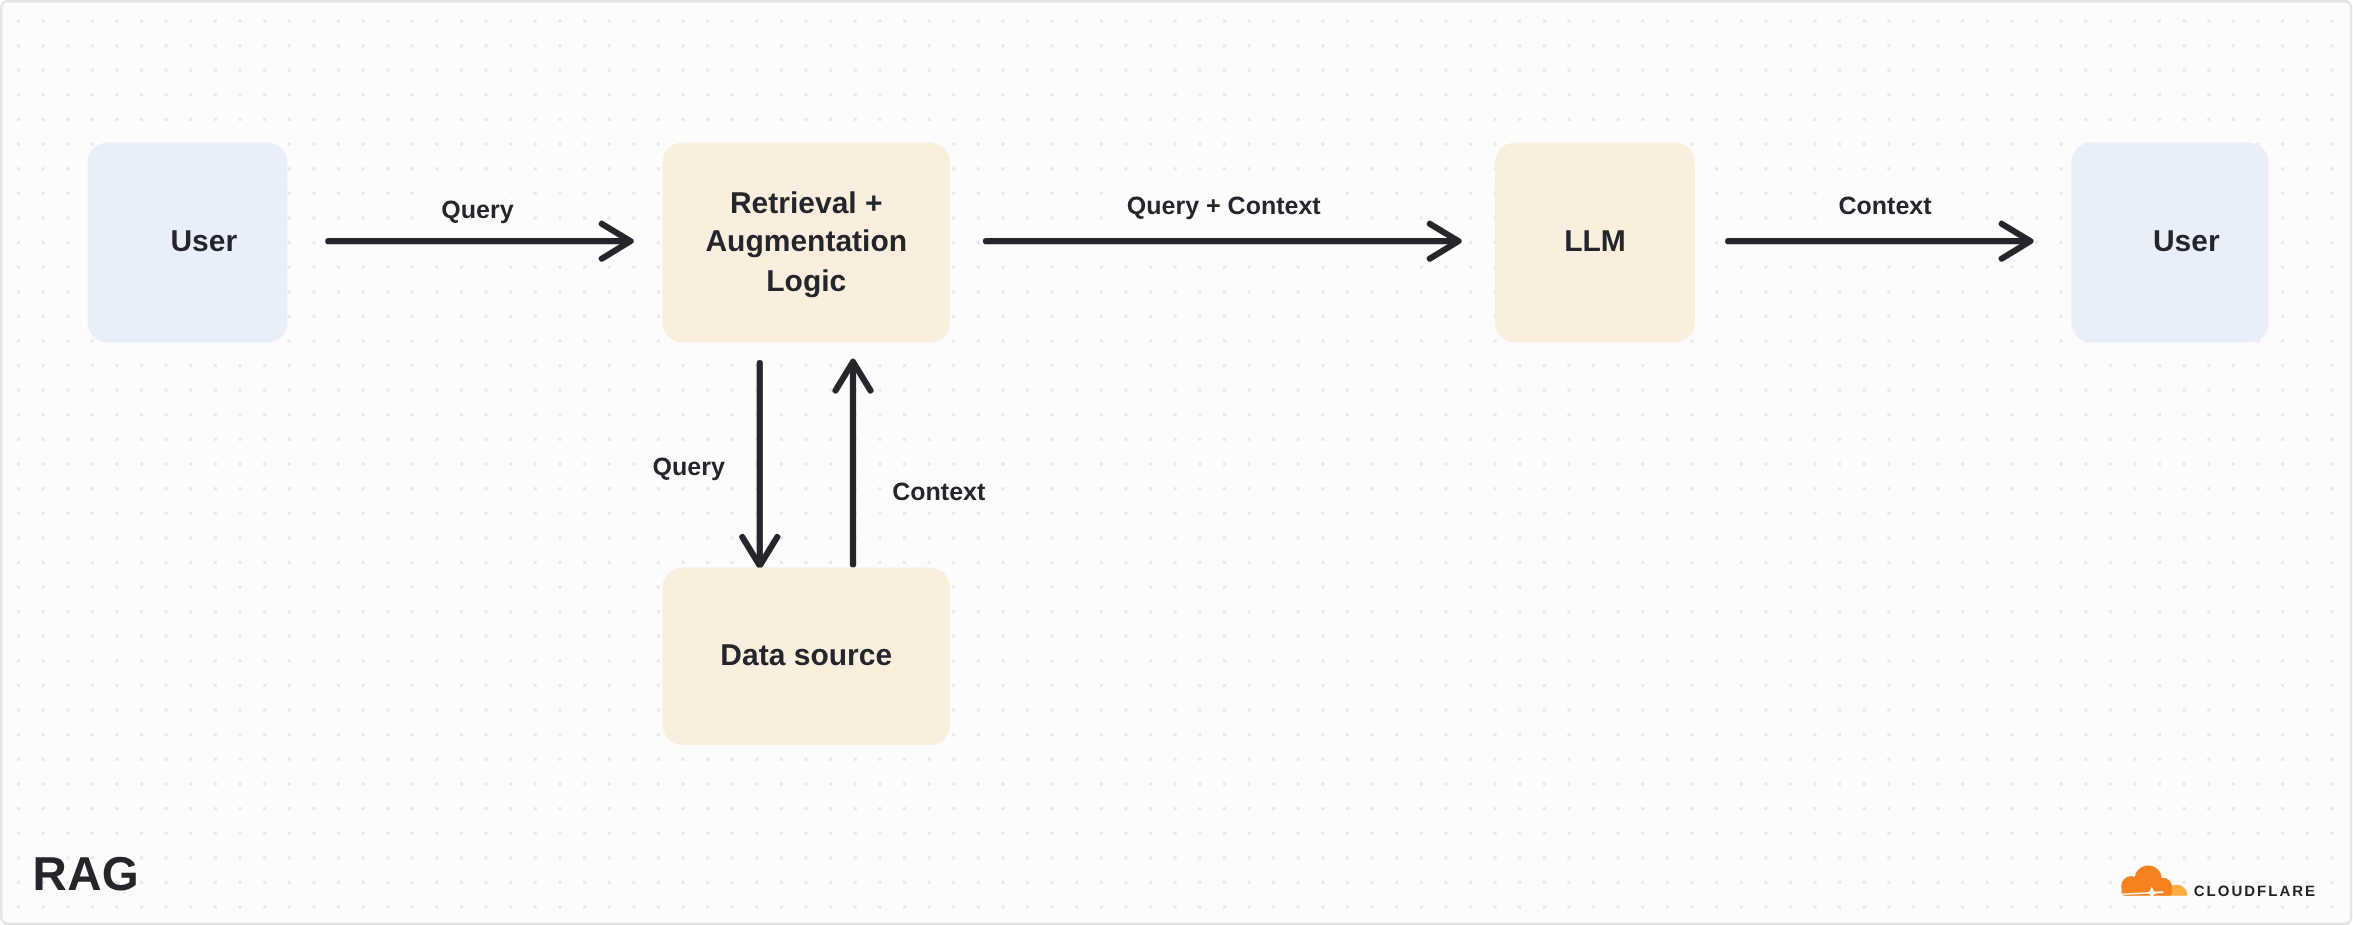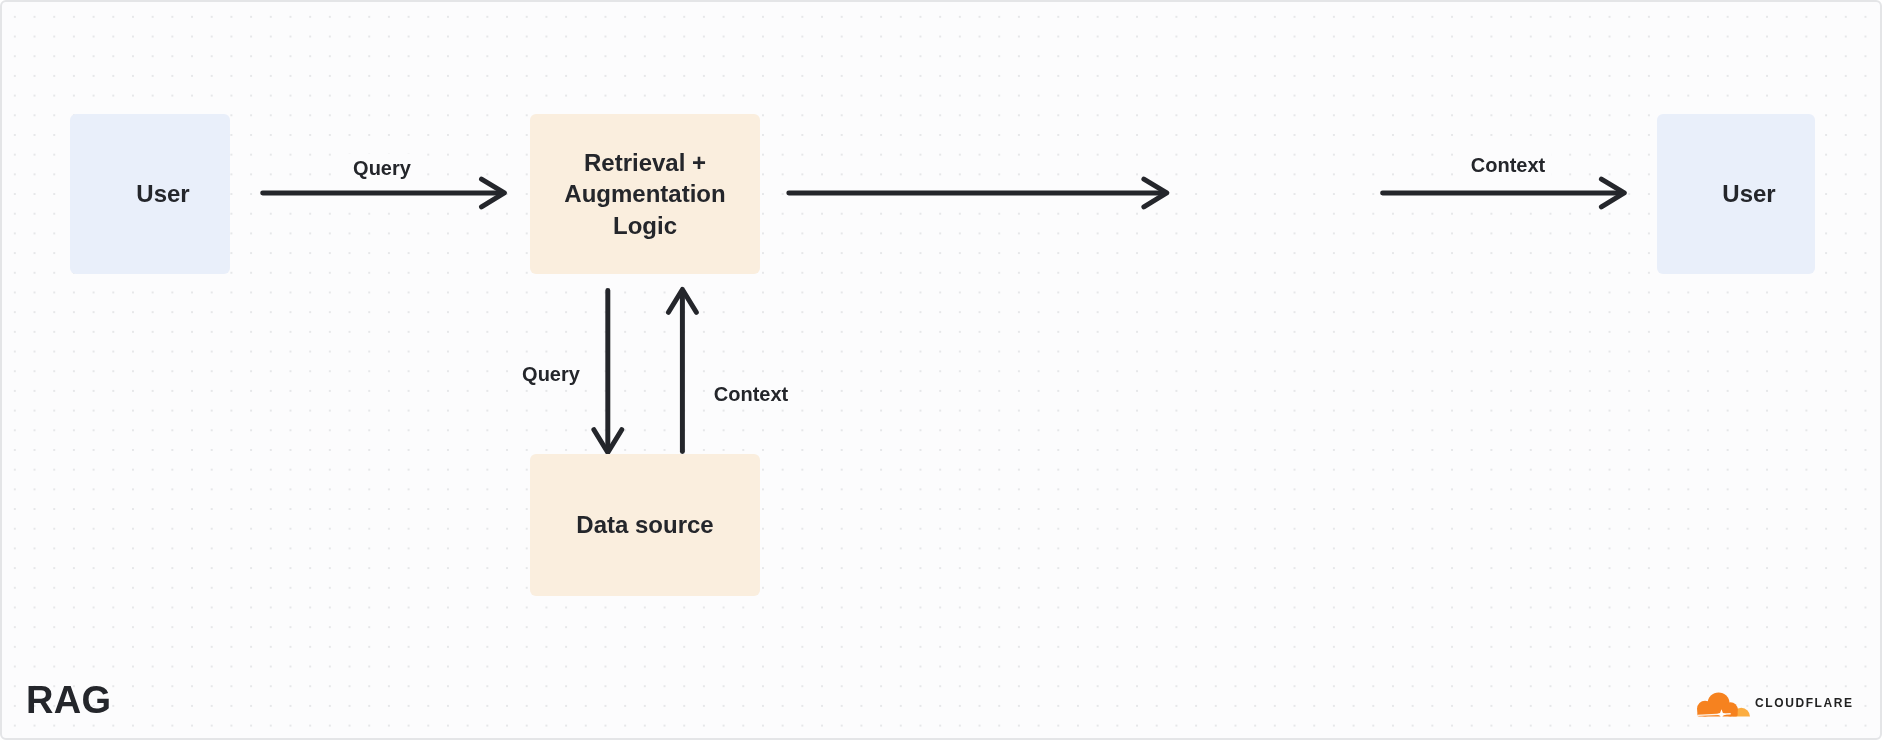--- a/index.html
+++ b/index.html
@@ -32,21 +32,21 @@
     color: var(--text);
   }
 
   
   .node {
     position: absolute;
     display: flex;
     align-items: center;
     justify-content: center;
     text-align: center;
-    border-radius: 6px;
+    border-radius: 16px;
     font-weight: 700;
     font-size: 24px;
     line-height: 1.3;
     color: var(--text);
     padding: 0 10px;
   }
   .node--user { background: var(--user-node-bg); padding-left: 36px; }
   .node--process { background: var(--process-node-bg); }
 
   .node-user-left   { left: 68px;   top: 112px; width: 160px; height: 160px; }
@@ -96,21 +96,21 @@
     font-size: 38px;
     font-weight: 700;
     letter-spacing: 0.3px;
     color: var(--text);
   }
   .brand-lockup {
     position: absolute;
     left: 1690px;
     top: 686px;
     display: flex;
-    align-items: flex-start;
+    align-items: flex-end;
     gap: 5px;
   }
   .brand-wordmark {
     font-size: 12px;
     font-weight: 700;
     letter-spacing: 1.6px;
     color: var(--brand-text);
     padding-top: 8px;
   }
   .cf-main  { fill: var(--brand-orange); }
@@ -144,28 +144,32 @@
       <path class="stroke" d="M667 312 L681 289 L695 312"></path>
     </g>
   </svg>
 
   <div class="node node--user node-user-left">
     <span>User</span>
   </div>
   <div class="node node--process node-retrieval">
     <span>Retrieval + Augmentation Logic</span>
   </div>
+  <div class="node node--process node-llm">
+    <span>LLM</span>
+  </div>
   <div class="node node--user node-user-right">
     <span>User</span>
   </div>
   <div class="node node--process node-data-source">
     <span>Data source</span>
   </div>
 
   <div class="edge-label edge-label-query">Query</div>
+  <div class="edge-label edge-label-query-context">Query + Context</div>
   <div class="edge-label edge-label-answer">Context</div>
   <div class="edge-label edge-label-query-down">Query</div>
   <div class="edge-label edge-label-context-up">Context</div>
 
   <div class="diagram-title">RAG</div>
 
   <div class="brand-lockup">
     <svg width="58" height="32" viewBox="0 0 60 32" xmlns="http://www.w3.org/2000/svg" aria-hidden="true">
       <path class="cf-light" d="M42 29 A 9 9 0 0 1 60 29 Z"></path>
       <g class="cf-main">

